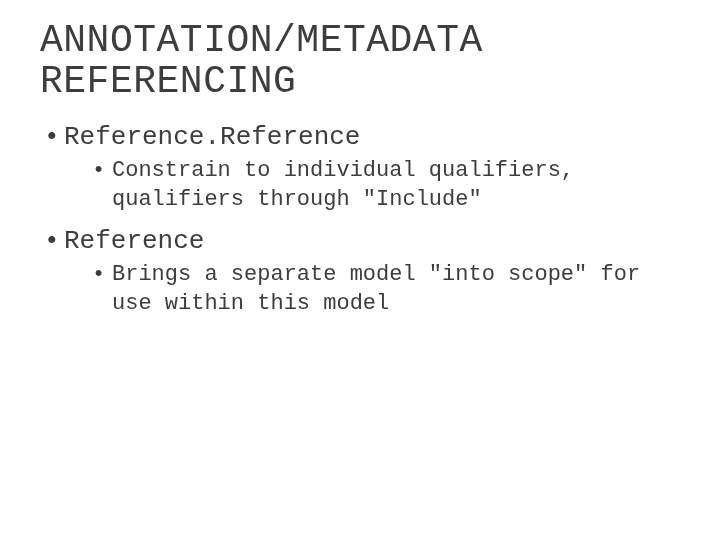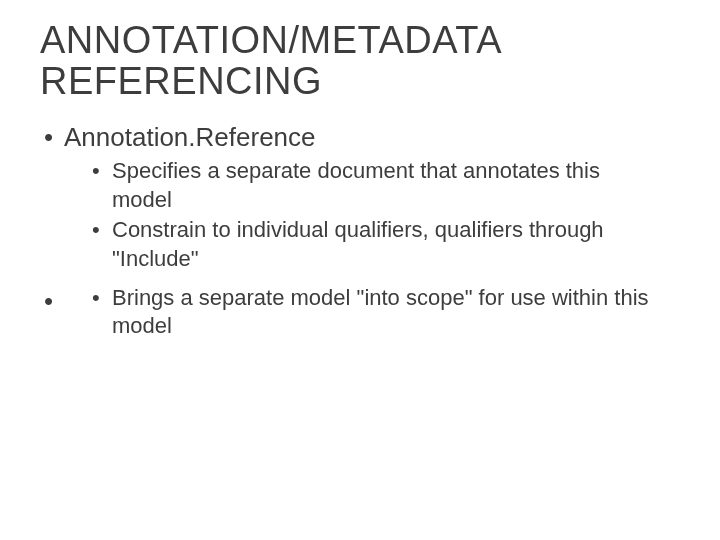--- a/index.html
+++ b/index.html
@@ -11,20 +11,21 @@
     font-family: "Segoe UI", "Helvetica Neue", Arial, sans-serif;
     color: #3a3a3a;
     overflow: hidden;
   }
   .slide {
     box-sizing: border-box;
     width: 696px;
     height: 540px;
     padding: 20px 40px 0 40px;
     position: relative;
+    font-family: Liberation Mono, monospace;
   }
   .title {
     font-size: 38px;
     line-height: 1.08;
     font-weight: 400;
     letter-spacing: 0.5px;
     color: #3d3d3d;
     margin: 0 0 18px 0;
   }
   ul.level1 {
@@ -73,25 +74,25 @@
   }
 </style>
 </head>
 <body>
 
 <div class="slide">
   <h1 class="title">ANNOTATION/METADATA REFERENCING</h1>
 
   <ul class="level1">
     <li>
-      <span>Annotation.Reference</span>
+      <span>Reference.Reference</span>
       <ul class="level2">
-        <li>Specifies a separate document that annotates this model</li>
         <li>Constrain to individual qualifiers, qualifiers through "Include"</li>
       </ul>
     </li>
     <li>
+      <span>Reference</span>
       <ul class="level2">
         <li>Brings a separate model "into scope" for use within this model</li>
       </ul>
     </li>
   </ul>
 </div>
 
 </body></html>

